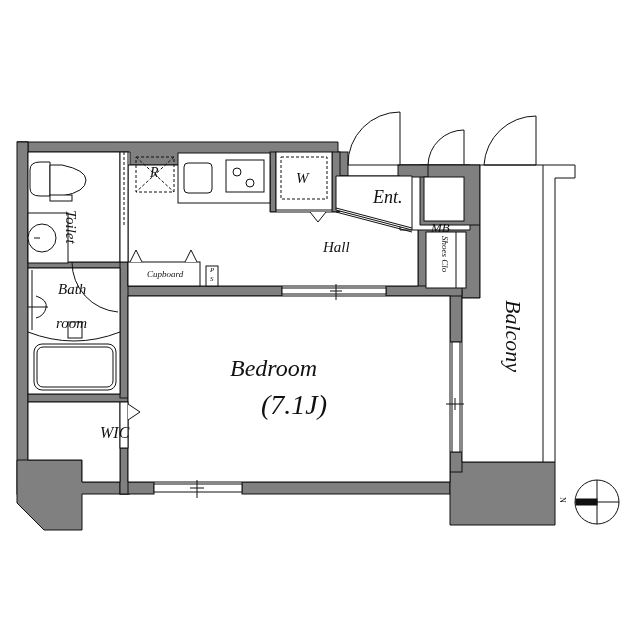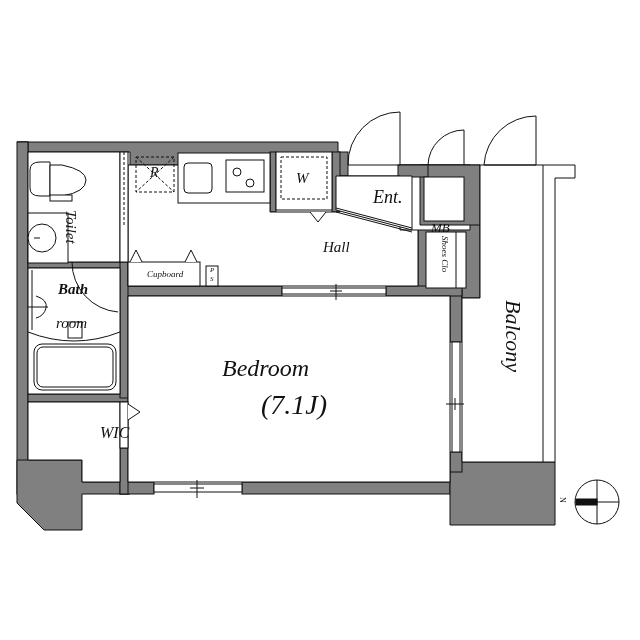--- a/index.html
+++ b/index.html
@@ -155,28 +155,28 @@
 
   <g fill="#fff" stroke="#111" stroke-width="1">
     <circle cx="597" cy="502" r="22"></circle>
     <line x1="575" y1="502" x2="619" y2="502"></line>
     <line x1="597" y1="480" x2="597" y2="524"></line>
     <rect x="576" y="499" width="21" height="6" fill="#111"></rect>
   </g>
 </svg>
 
 <div class="lbl" style="left:78px;top:210px;font-size:15px;transform:rotate(90deg);transform-origin:left top;">Toilet</div>
-<div class="lbl" style="left:58px;top:282px;font-size:15px;font-weight:bold;">Bath</div>
+<div class="lbl" style="left:58px;top:282px;font-size:15px;">Bath</div>
 <div class="lbl" style="left:56px;top:316px;font-size:15px;">room</div>
 <div class="lbl" style="left:56px;top:425px;font-size:16px;margin-left:44px;">WIC</div>
 <div class="lbl" style="left:280px;top:240px;font-size:15px;margin-left:43px;">Hall</div>
 <div class="lbl" style="left:360px;top:188px;font-size:18px;margin-left:13px;">Ent.</div>
 <div class="lbl" style="left:431px;top:193px;font-size:13px;margin-top:28px;">MB</div>
 <div class="lbl" style="left:449px;top:236px;font-size:9px;transform:rotate(90deg);transform-origin:left top;">Shoes Clo</div>
-<div class="lbl" style="left:222px;top:356px;font-size:24px;">Bedroom</div>
+<div class="lbl" style="left:230px;top:356px;font-size:24px;">Bedroom</div>
 <div class="lbl" style="left:261px;top:391px;font-size:28px;">(7.1J)</div>
 <div class="lbl" style="left:524px;top:300px;font-size:22px;transform:rotate(90deg);transform-origin:left top;">Balcony</div>
 <div class="lbl" style="left:150px;top:166px;font-size:14px;">R</div>
 <div class="lbl" style="left:296px;top:171px;font-size:15px;">W</div>
 <div class="lbl" style="left:147px;top:270px;font-size:9px;">Cupboard</div>
 <div class="lbl" style="left:210px;top:267px;font-size:7px;">P</div>
 <div class="lbl" style="left:210px;top:276px;font-size:7px;">S</div>
 <div class="lbl" style="left:566px;top:497px;font-size:8px;font-style:normal;transform:rotate(90deg);transform-origin:left top;">N</div>
 
 </body></html>

